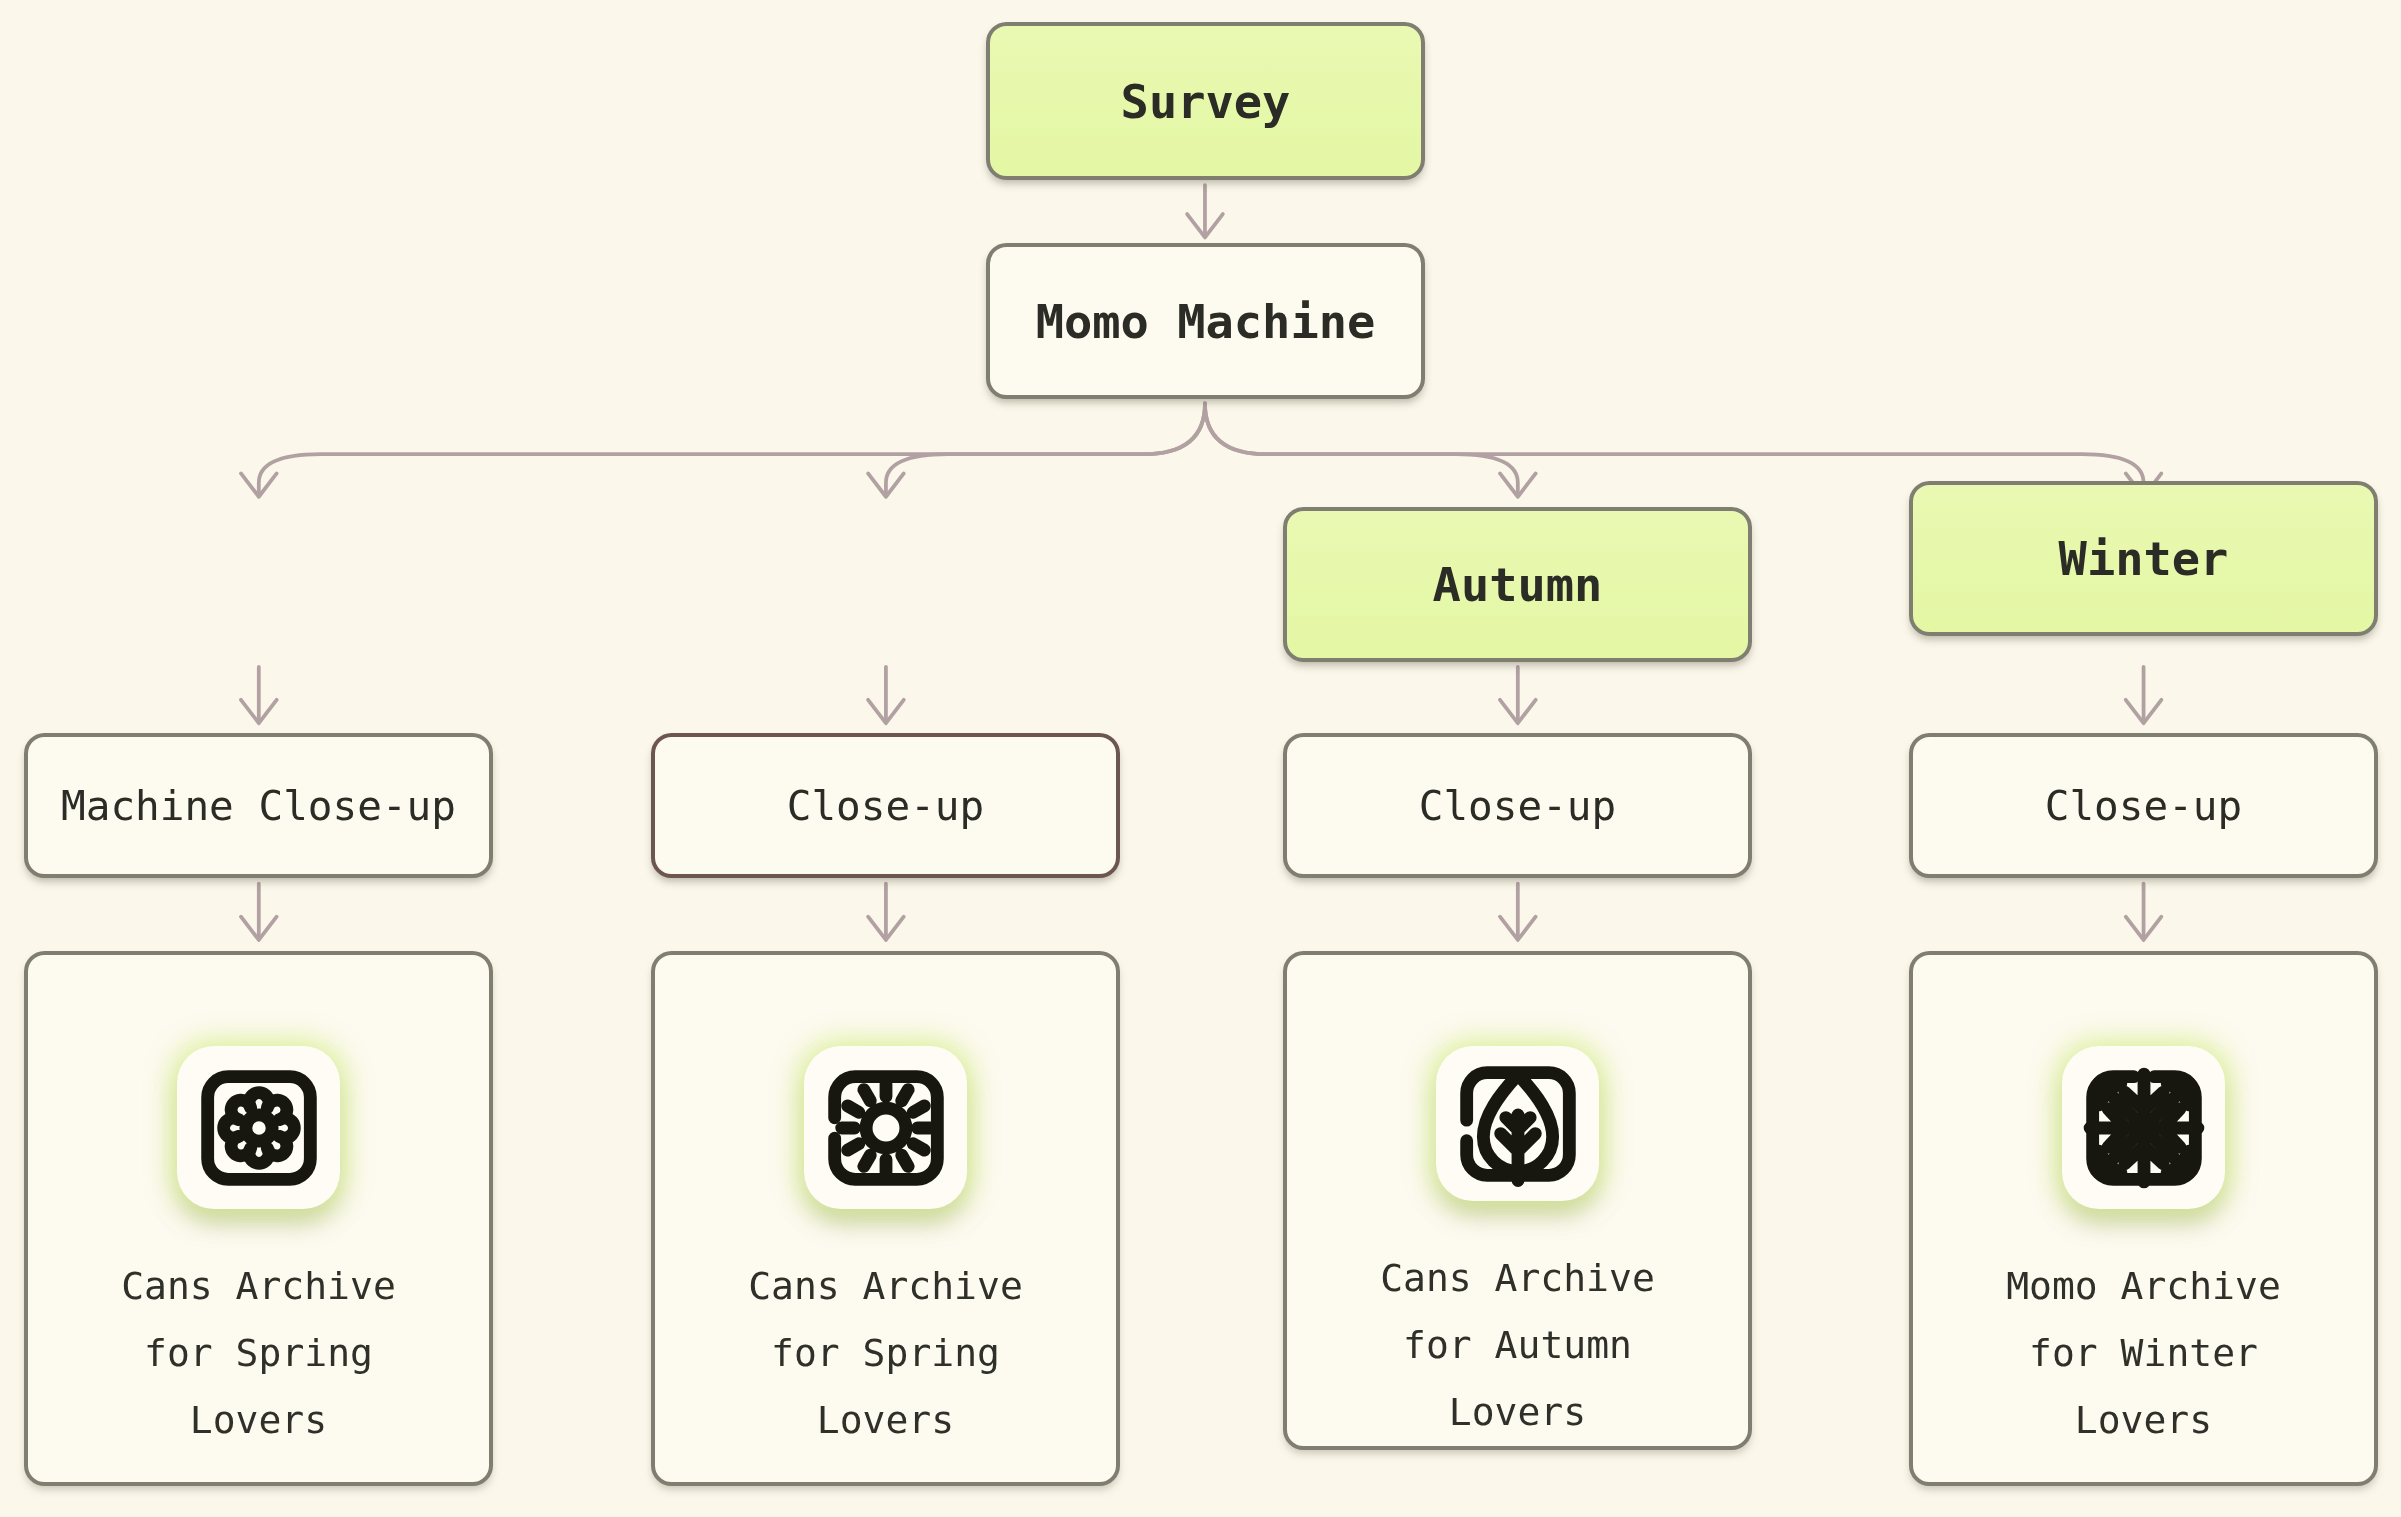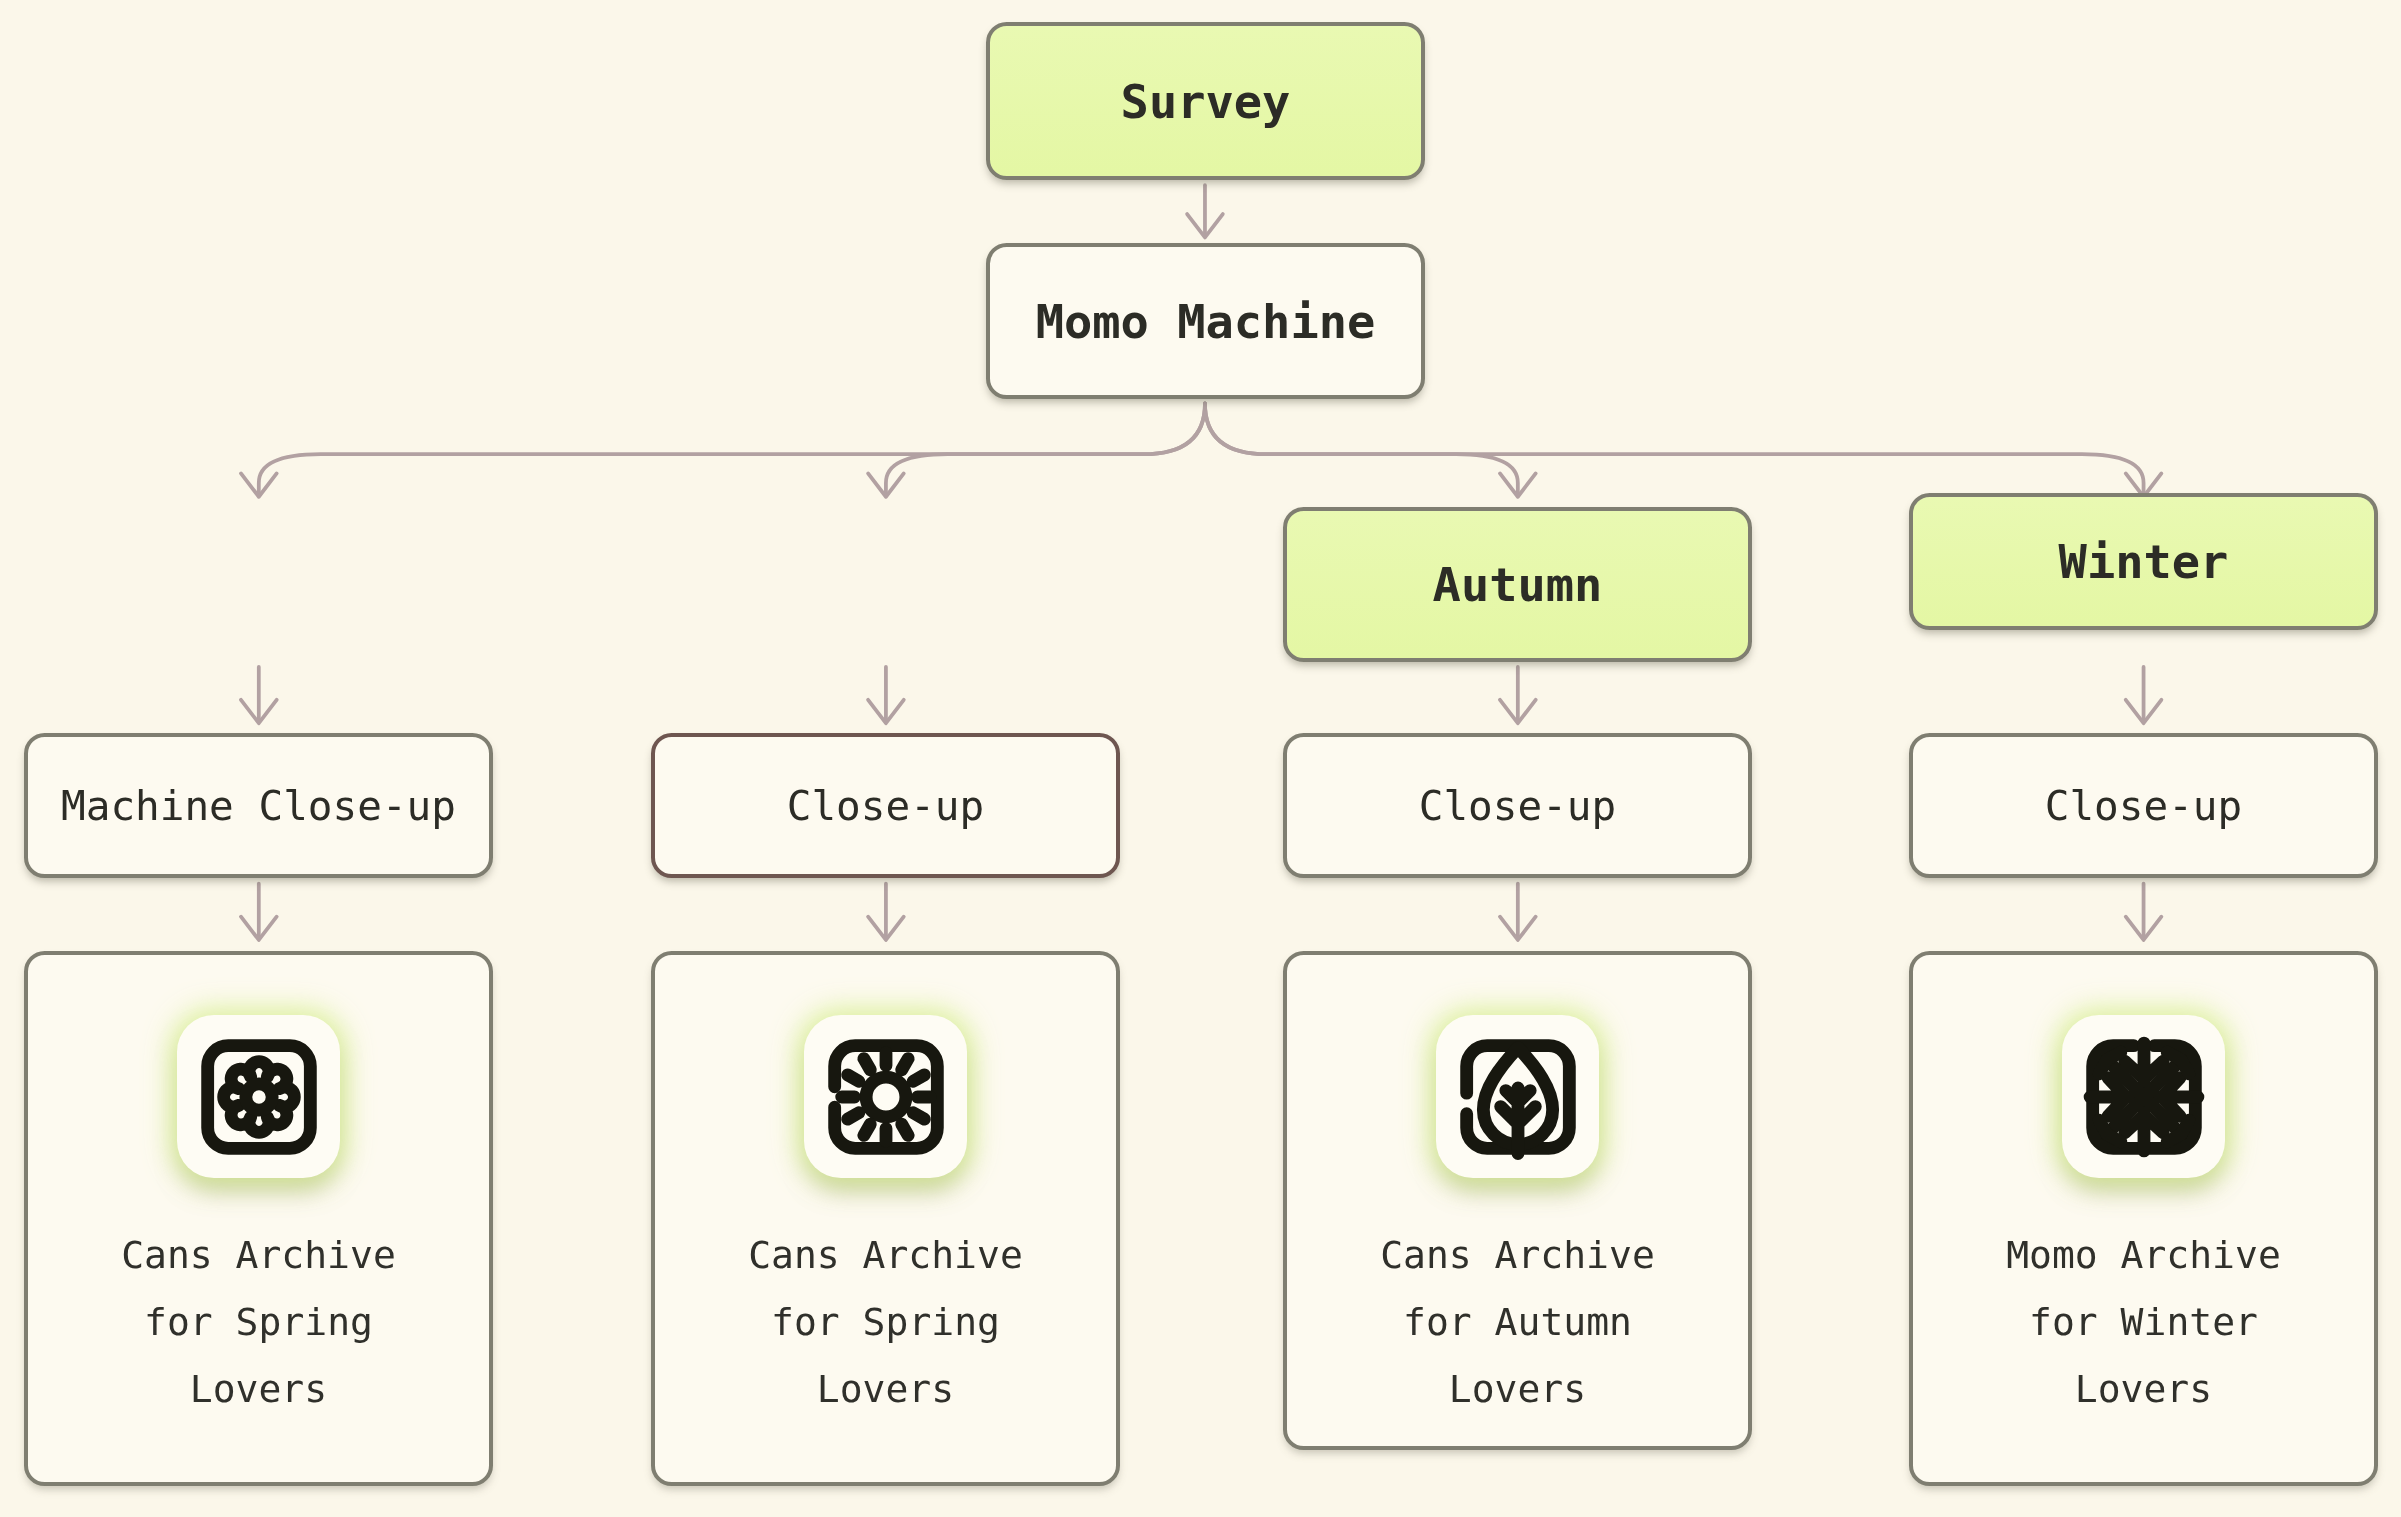--- a/index.html
+++ b/index.html
@@ -15,21 +15,21 @@
     box-sizing:border-box;text-align:center;
   }
   .node.green{background:linear-gradient(180deg,#e9f9b2 0%,#e4f7a4 100%);}
   .node.alt-border{border-color:#6e5650;}
   .title-label{font-weight:bold;font-size:47px;letter-spacing:0;}
   .closeup-label{font-weight:normal;font-size:41px;}
   .card{
     position:absolute;display:flex;flex-direction:column;align-items:center;
     border:4.1px solid #7f7e71;border-radius:20.6px;background:#fdfaf0;
     box-shadow:0 5.5px 8.2px -2.7px rgba(100,98,80,.35);
-    box-sizing:border-box;padding-top:60px;
+    box-sizing:border-box;padding-top:91px;
   }
   .tile{
     width:163px;height:163px;border-radius:37px;background:#fefcf4;
     box-shadow:0 0 26px 6.9px rgba(214,240,140,.78),0 15px 25px -4.1px rgba(140,142,100,.5);
     display:flex;align-items:center;justify-content:center;margin-bottom:44px;
   }
   .tile svg{width:154px;height:154px;display:block;}
   .card-text{
     width:329px;font-size:38px;line-height:67px;text-align:center;color:#30302b;
   }
@@ -118,21 +118,21 @@
     <div class="tile">
       <svg viewBox="0 0 24 24" fill="none" stroke="#17170f" stroke-width="2" stroke-linecap="round" stroke-linejoin="round">
         <path d="M4 14.6 V16.8 A3.2 3.2 0 0 0 7.2 20 H16.8 A3.2 3.2 0 0 0 20 16.8 V7.2 A3.2 3.2 0 0 0 16.8 4 H7.2 A3.2 3.2 0 0 0 4 7.2 V11.4"></path>
         <path d="M12 4.3 C9.1 7.4 6.6 10.7 6.6 14 A5.4 5.4 0 0 0 17.4 14 C17.4 10.7 14.9 7.4 12 4.3 Z"></path>
         <path d="M12 20.8 L12 10.6 M12 16.2 L9.3 13.5 M12 16.2 L14.7 13.5 M12 12.9 L10.1 11 M12 12.9 L13.9 11"></path>
       </svg>
     </div>
     <div class="card-text">Cans Archive for Autumn Lovers</div>
   </div>
 
-  <div class="node green" style="left:1909px;top:493px;width:469px;height:137px">
+  <div class="node green" style="left:1909px;top:481px;width:469px;height:155px">
     <span class="title-label">Winter</span>
   </div>
   <div class="node" style="left:1909px;top:733px;width:469px;height:145px">
     <span class="closeup-label">Close-up</span>
   </div>
   <div class="card" style="left:1909px;top:951px;width:469px;height:535px">
     <div class="tile">
       <svg viewBox="0 0 24 24" fill="none" stroke="#17170f" stroke-width="2" stroke-linecap="round" stroke-linejoin="round">
         <path d="M10.4 4 H7.2 A3.2 3.2 0 0 0 4 7.2 V16.8 A3.2 3.2 0 0 0 7.2 20 H16.8 A3.2 3.2 0 0 0 20 16.8 V7.2 A3.2 3.2 0 0 0 16.8 4 H13.6"></path>
         <path d="M12 3.6 L12 20.4 M9 6.4 L12 9.2 L15 6.4 M9 17.6 L12 14.8 L15 17.6"></path>

